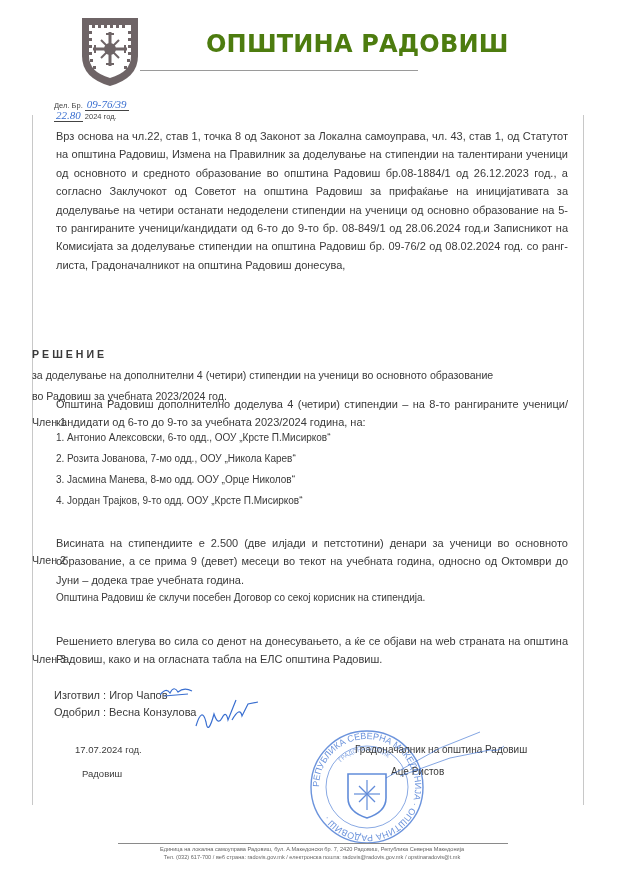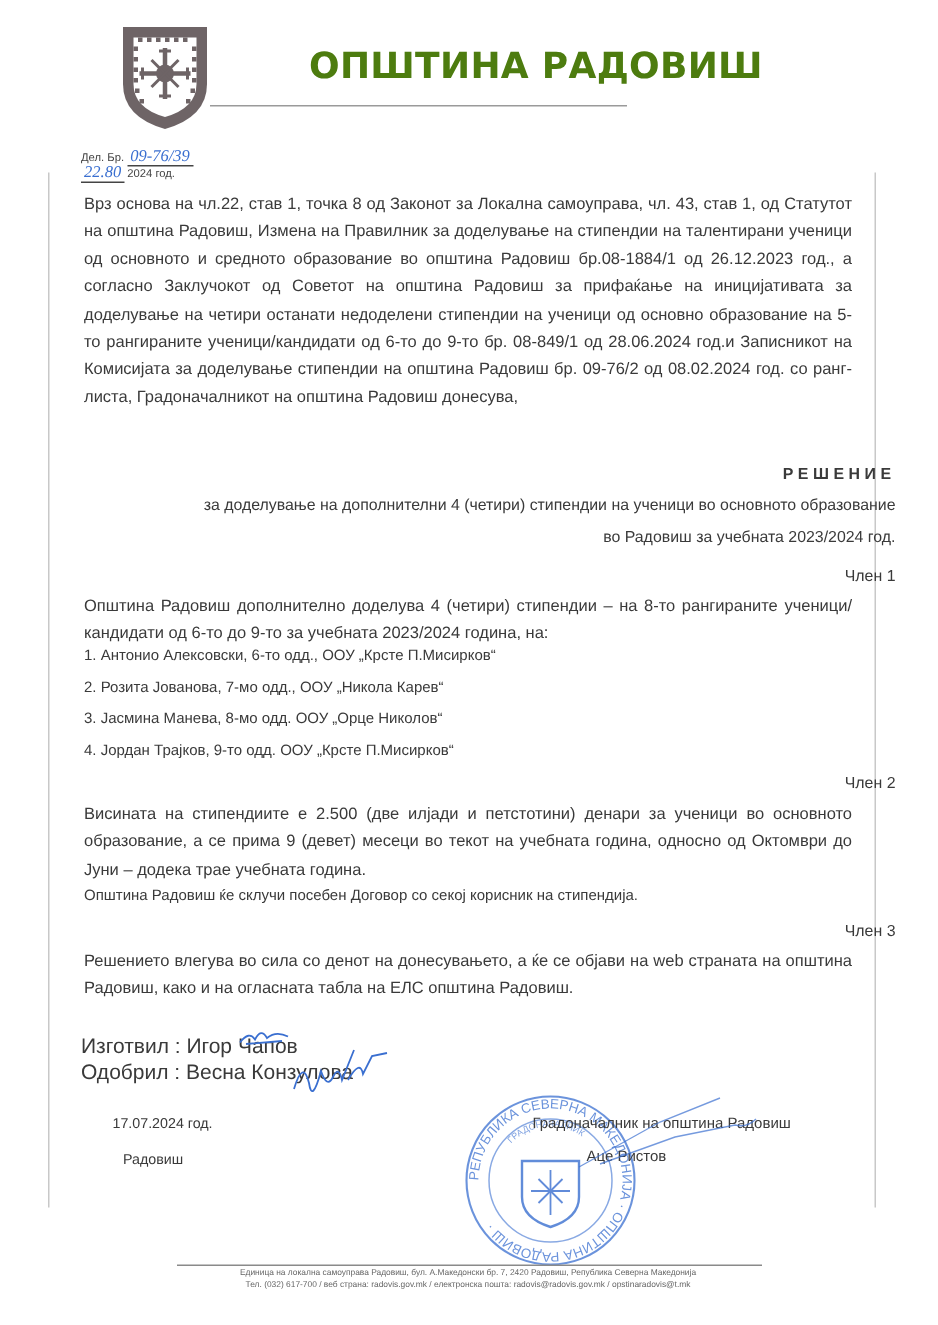--- a/index.html
+++ b/index.html
@@ -15,34 +15,34 @@
   #reg { left:54px; top:98px; font-size:7.5px; color:#444; }
   #reg .hand { font-family:Liberation Serif, serif; color:#3a6fd0; font-size:11px; font-style:italic; }
   #reg .line1 { position:absolute; left:0; top:0; white-space:nowrap; }
   #reg .line2 { position:absolute; left:0; top:11px; white-space:nowrap; }
   .u { border-bottom:1px solid #444; display:inline-block; padding:0 2px; }
   
   #frame-left { left:32px; top:115px; width:1px; height:690px; background:#c8c8c8; }
   #frame-right { left:583px; top:115px; width:1px; height:690px; background:#c8c8c8; }
   
   .p { left:56px; width:512px; font-size:11px; line-height:18.4px; text-align:justify; color:#3a3a3a; }
-  .c { left:53px; width:544px; text-align:right; font-size:10.6px; color:#3a3a3a; }
+  .c { left:32px; width:544px; text-align:left; font-size:10.6px; color:#3a3a3a;margin-top:38px; }
   #preamble { top:127px; }
   #decision-title { top:310px; font-weight:bold; letter-spacing:3px; font-size:10.6px; }
   #decision-sub1 { top:331px; }
   #decision-sub2 { top:352px; }
   #art1-title { top:378px; }
   #art1-text { top:395px; }
   .li { left:56px; font-size:10px; color:#3a3a3a; white-space:nowrap; }
   #art2-title { top:516px; }
   #art2-text { top:534px; }
   #art3-title { top:615px; }
   #art3-text { top:632px; }
   
-  .sig { font-size:14px; color:#3a3a3a; white-space:nowrap; }
+  .sig { font-size:11px; color:#3a3a3a; white-space:nowrap; }
   #prepared { left:54px; top:689px; }
   #approved { left:54px; top:706px; }
   #date { left:75px; top:744px; font-size:9.5px; }
   #place { left:82px; top:768px; font-size:9.5px; }
   #mayor-title { left:331px; top:744px; font-size:10px;padding-left:24px; }
   #mayor-name { left:391px; top:766px; font-size:10px; }
   #sign1 { left:158px; top:683px; width:36px; height:16px; }
   #sign2 { left:192px; top:696px; width:70px; height:44px; }
   #sign3 { left:380px; top:728px; width:130px; height:60px; }
   #stamp { left:308px; top:728px; width:118px; height:118px; }

